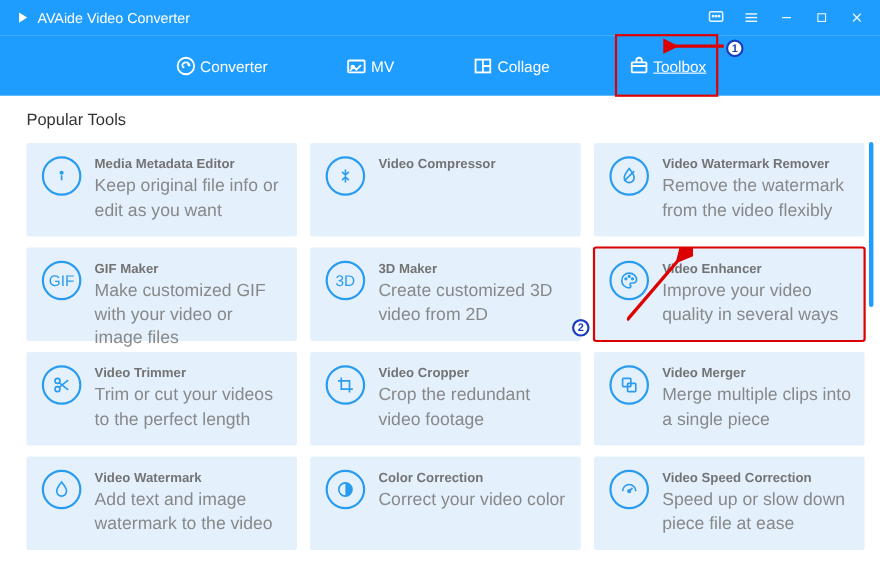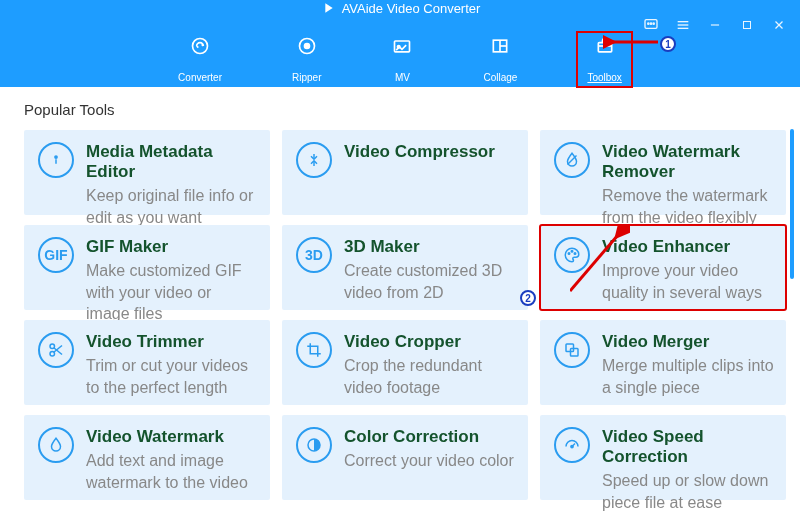--- a/index.html
+++ b/index.html
@@ -1,38 +1,38 @@
 <!DOCTYPE html>
 <html><head>
 <meta charset="utf-8">
 <style>
 * { margin: 0; padding: 0; box-sizing: border-box; font-family: "Segoe UI", Arial, sans-serif; }
 body { width: 800px; height: 512px; background: #fff; overflow: hidden; position: relative; }
 
-.titlebar { height: 32px; background: #1e9dff; display: flex; align-items: center; padding: 0 12px; color: #fff; font-size: 13px; flex-direction: column; }
+.titlebar { height: 32px; background: #1e9dff; display: flex; align-items: center; padding: 0 12px; color: #fff; font-size: 13px; }
 .titlebar .logo { display: flex; align-items: center; gap: 6px; }
 .titlebar .logo svg { width: 16px; height: 16px; }
 .titlebar .wincontrols { margin-left: auto; display: flex; gap: 14px; align-items: center; }
 .titlebar .wincontrols span { display: inline-flex; align-items: center; justify-content: center; width: 18px; height: 18px; opacity: .9; }
 
 .navbar { height: 55px; background: #1e9dff; display: flex; justify-content: center; gap: 50px; position: relative; }
-.navitem { color: #fff; display: flex; flex-direction: column; align-items: center; justify-content: space-between; gap: 2px; font-size: 10px; padding: 4px 10px; cursor: pointer; }
+.navitem { color: #fff; display: flex; flex-direction: row; align-items: center; justify-content: space-between; gap: 2px; font-size: 14px; padding: 4px 10px; cursor: pointer; }
 .navitem svg { width: 22px; height: 20px; }
 .navitem.active { outline: 2px solid #d00; outline-offset: -1px; text-decoration: underline; }
 
 .content { padding: 14px 20px 8px 24px; height: calc(512px - 87px); position: relative; border-radius: 25px; }
 .section-title { font-size: 15px; color: #333; margin-bottom: 12px; }
 
 .grid { display: grid; grid-template-columns: repeat(3, 246px); grid-auto-rows: 85px; gap: 10px 12px; }
 .card { background: #e4f1fd; border-radius: 2px; padding: 12px 12px 12px 14px; display: flex; gap: 12px; cursor: pointer; position: relative; }
 .card.highlighted { outline: 2px solid #d00; outline-offset: -1px; }
-.card .icon { width: 36px; height: 36px; border: 2px solid #2a9cf0; border-radius: 50%; display: flex; align-items: center; justify-content: center; flex-shrink: 0; color: #2a9cf0; font-size: 14px; font-weight: 700; }
+.card .icon { width: 36px; height: 36px; border: 2px solid #2a9cf0; border-radius: 50%; display: flex; align-items: center; justify-content: center; flex-shrink: 0; color: #2a9cf0; font-size: 14px; font-weight: 400; }
 .card .icon svg { width: 18px; height: 18px; stroke: #2a9cf0; fill: none; stroke-width: 2; }
 .card .text { flex: 1; }
-.card .title { font-size: 17px; font-weight: 600; color: #14532d; margin-bottom: 3px; }
+.card .title { font-size: 12px; font-weight: 600; color: #737373; margin-bottom: 3px; }
 .card .desc { font-size: 16px; color: #888; line-height: 1.35; }
 
 .scrollbar { position: absolute; right: 6px; top: 42px; width: 4px; height: 150px; background: #1e9dff; border-radius: 2px; }
 
 .annot-arrow1 { position: absolute; top: 30px; left: 603px; z-index: 10; pointer-events: none; }
 .annot-badge1 { position: absolute; top: 36px; left: 660px; width: 16px; height: 16px; border: 2px solid #1a3dbf; color: #1a3dbf; background: #fff; border-radius: 50%; font-size: 10px; font-weight: 700; display: flex; align-items: center; justify-content: center; z-index: 10; pointer-events: none; }
 .annot-arrow2 { position: absolute; top: 225px; left: 570px; z-index: 10; pointer-events: none; }
 .annot-badge2 { position: absolute; top: 290px; left: 520px; width: 16px; height: 16px; border: 2px solid #1a3dbf; color: #1a3dbf; background: #fff; border-radius: 50%; font-size: 10px; font-weight: 700; display: flex; align-items: center; justify-content: center; z-index: 10; pointer-events: none; }
 </style>
 </head>
@@ -80,27 +80,20 @@
   </div>
 </div>
 
 <div class="navbar">
   <div class="navitem">
     <svg viewBox="0 0 24 24" fill="none" stroke="#fff" stroke-width="2">
         <circle cx="12" cy="12" r="9"></circle>
         <path d="M8 12a4 4 0 0 1 8 0M16 12l-2-2M8 12l2 2"></path>
       </svg>
     <span>Converter</span>
-  </div>
-  <div class="navitem">
-    <svg viewBox="0 0 24 24" fill="none" stroke="#fff" stroke-width="2">
-        <circle cx="12" cy="12" r="9"></circle>
-        <circle cx="12" cy="12" r="3" fill="#fff"></circle>
-      </svg>
-    <span>Ripper</span>
   </div>
   <div class="navitem">
     <svg viewBox="0 0 24 24" fill="none" stroke="#fff" stroke-width="2">
         <rect x="3" y="6" width="18" height="13" rx="1"></rect>
         <circle cx="8" cy="13" r="1.5" fill="#fff"></circle>
         <path d="M5 17l4-4 3 3 5-5"></path>
       </svg>
     <span>MV</span>
   </div>
   <div class="navitem">

